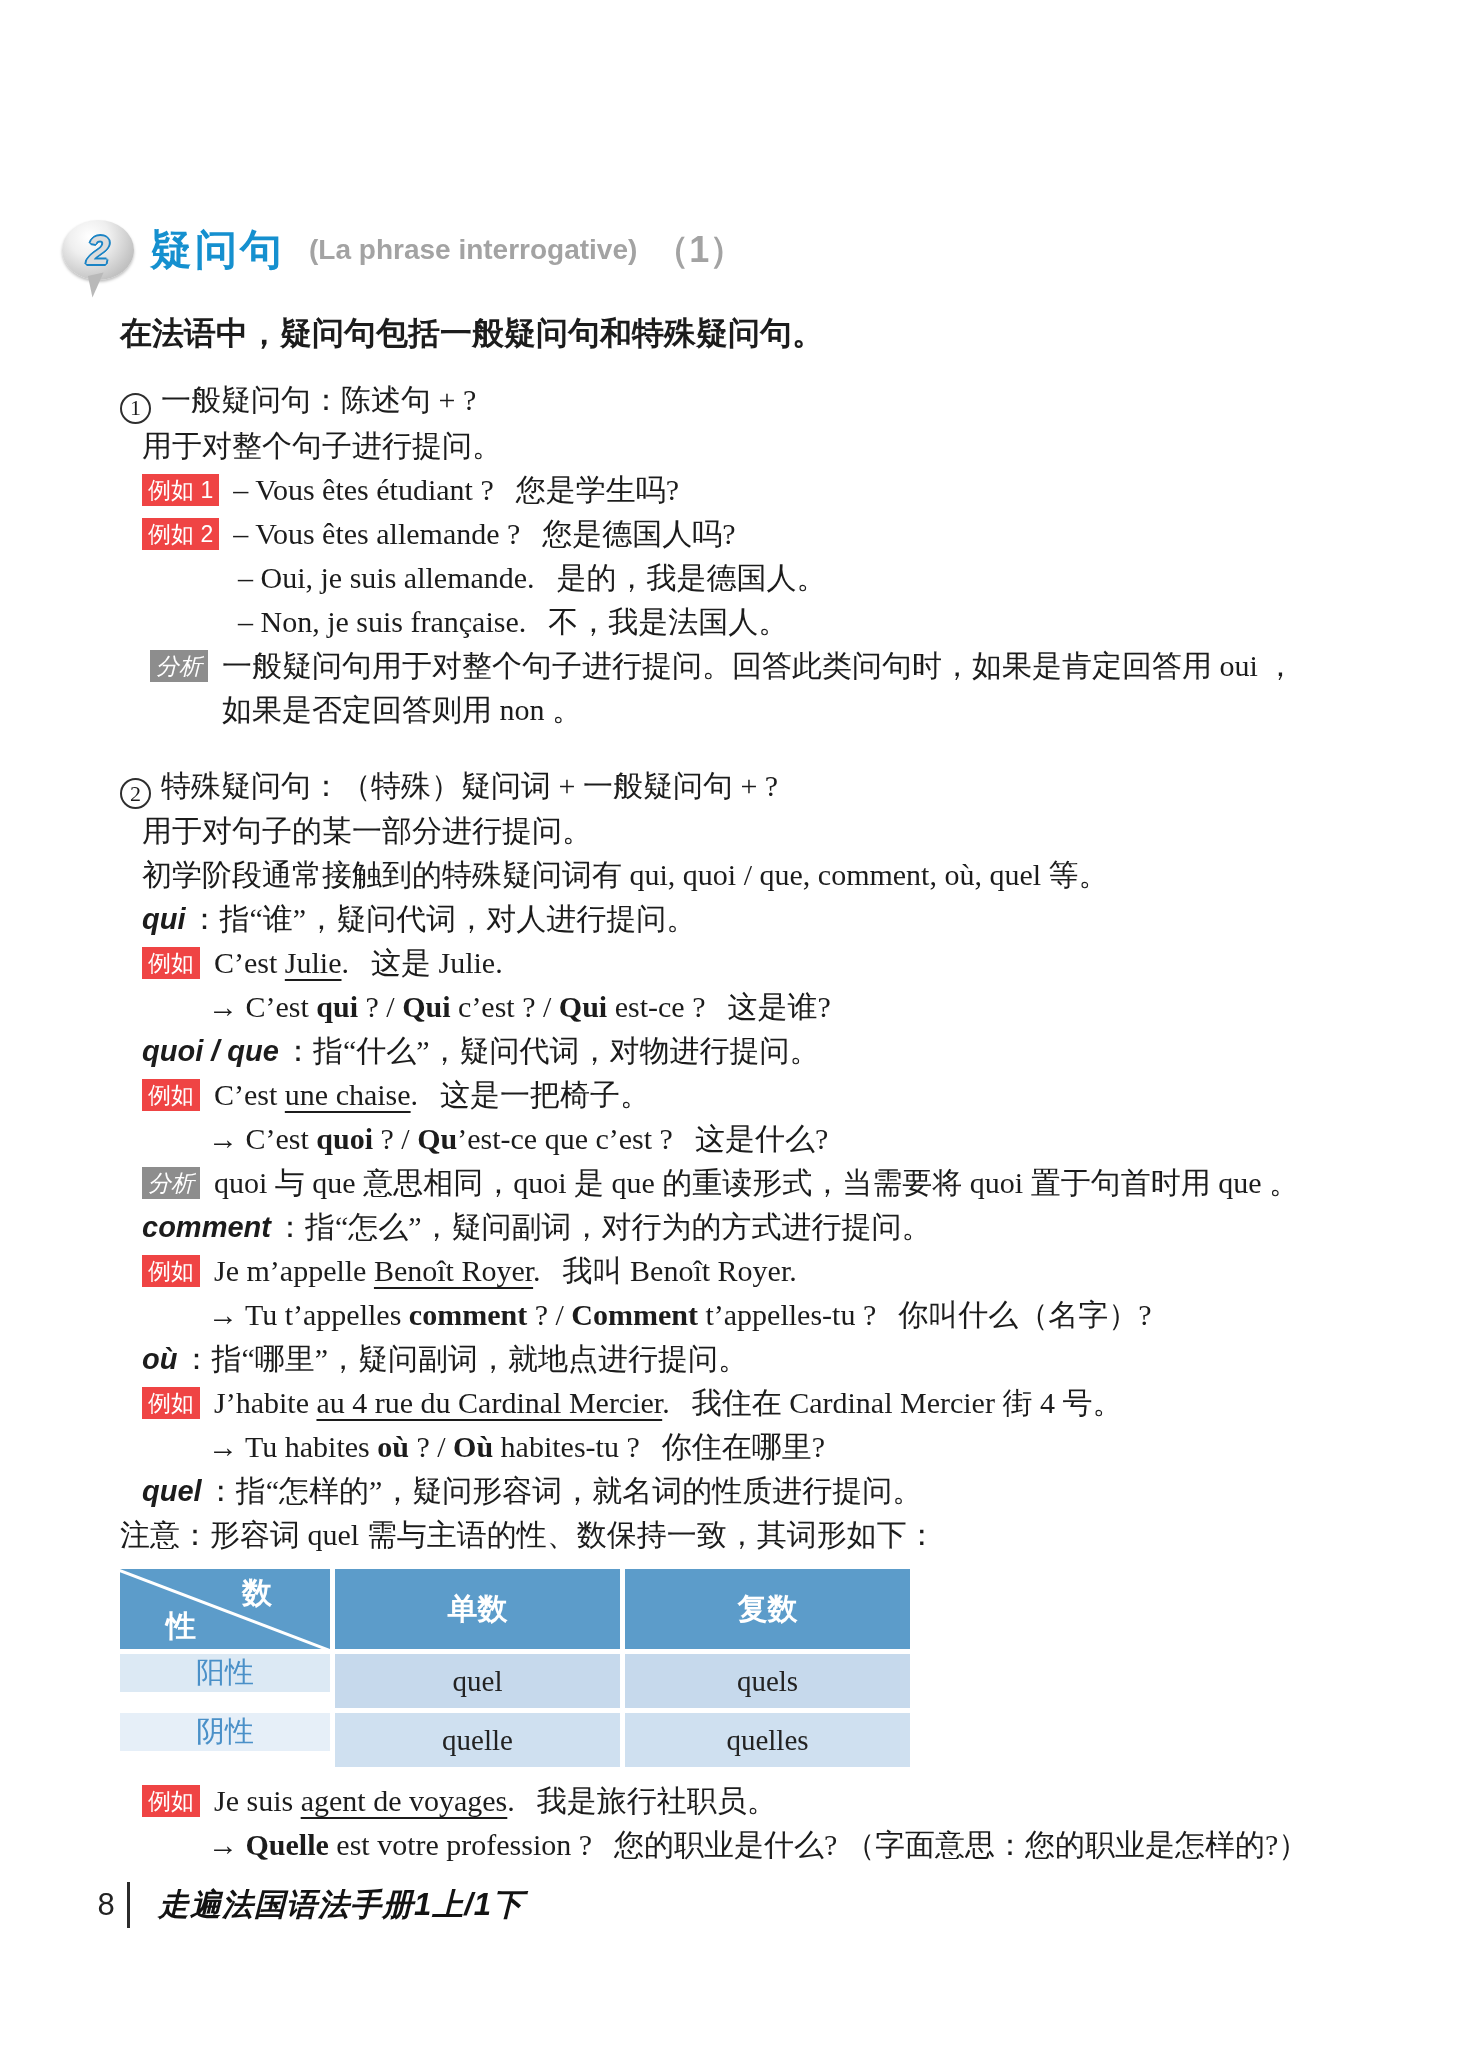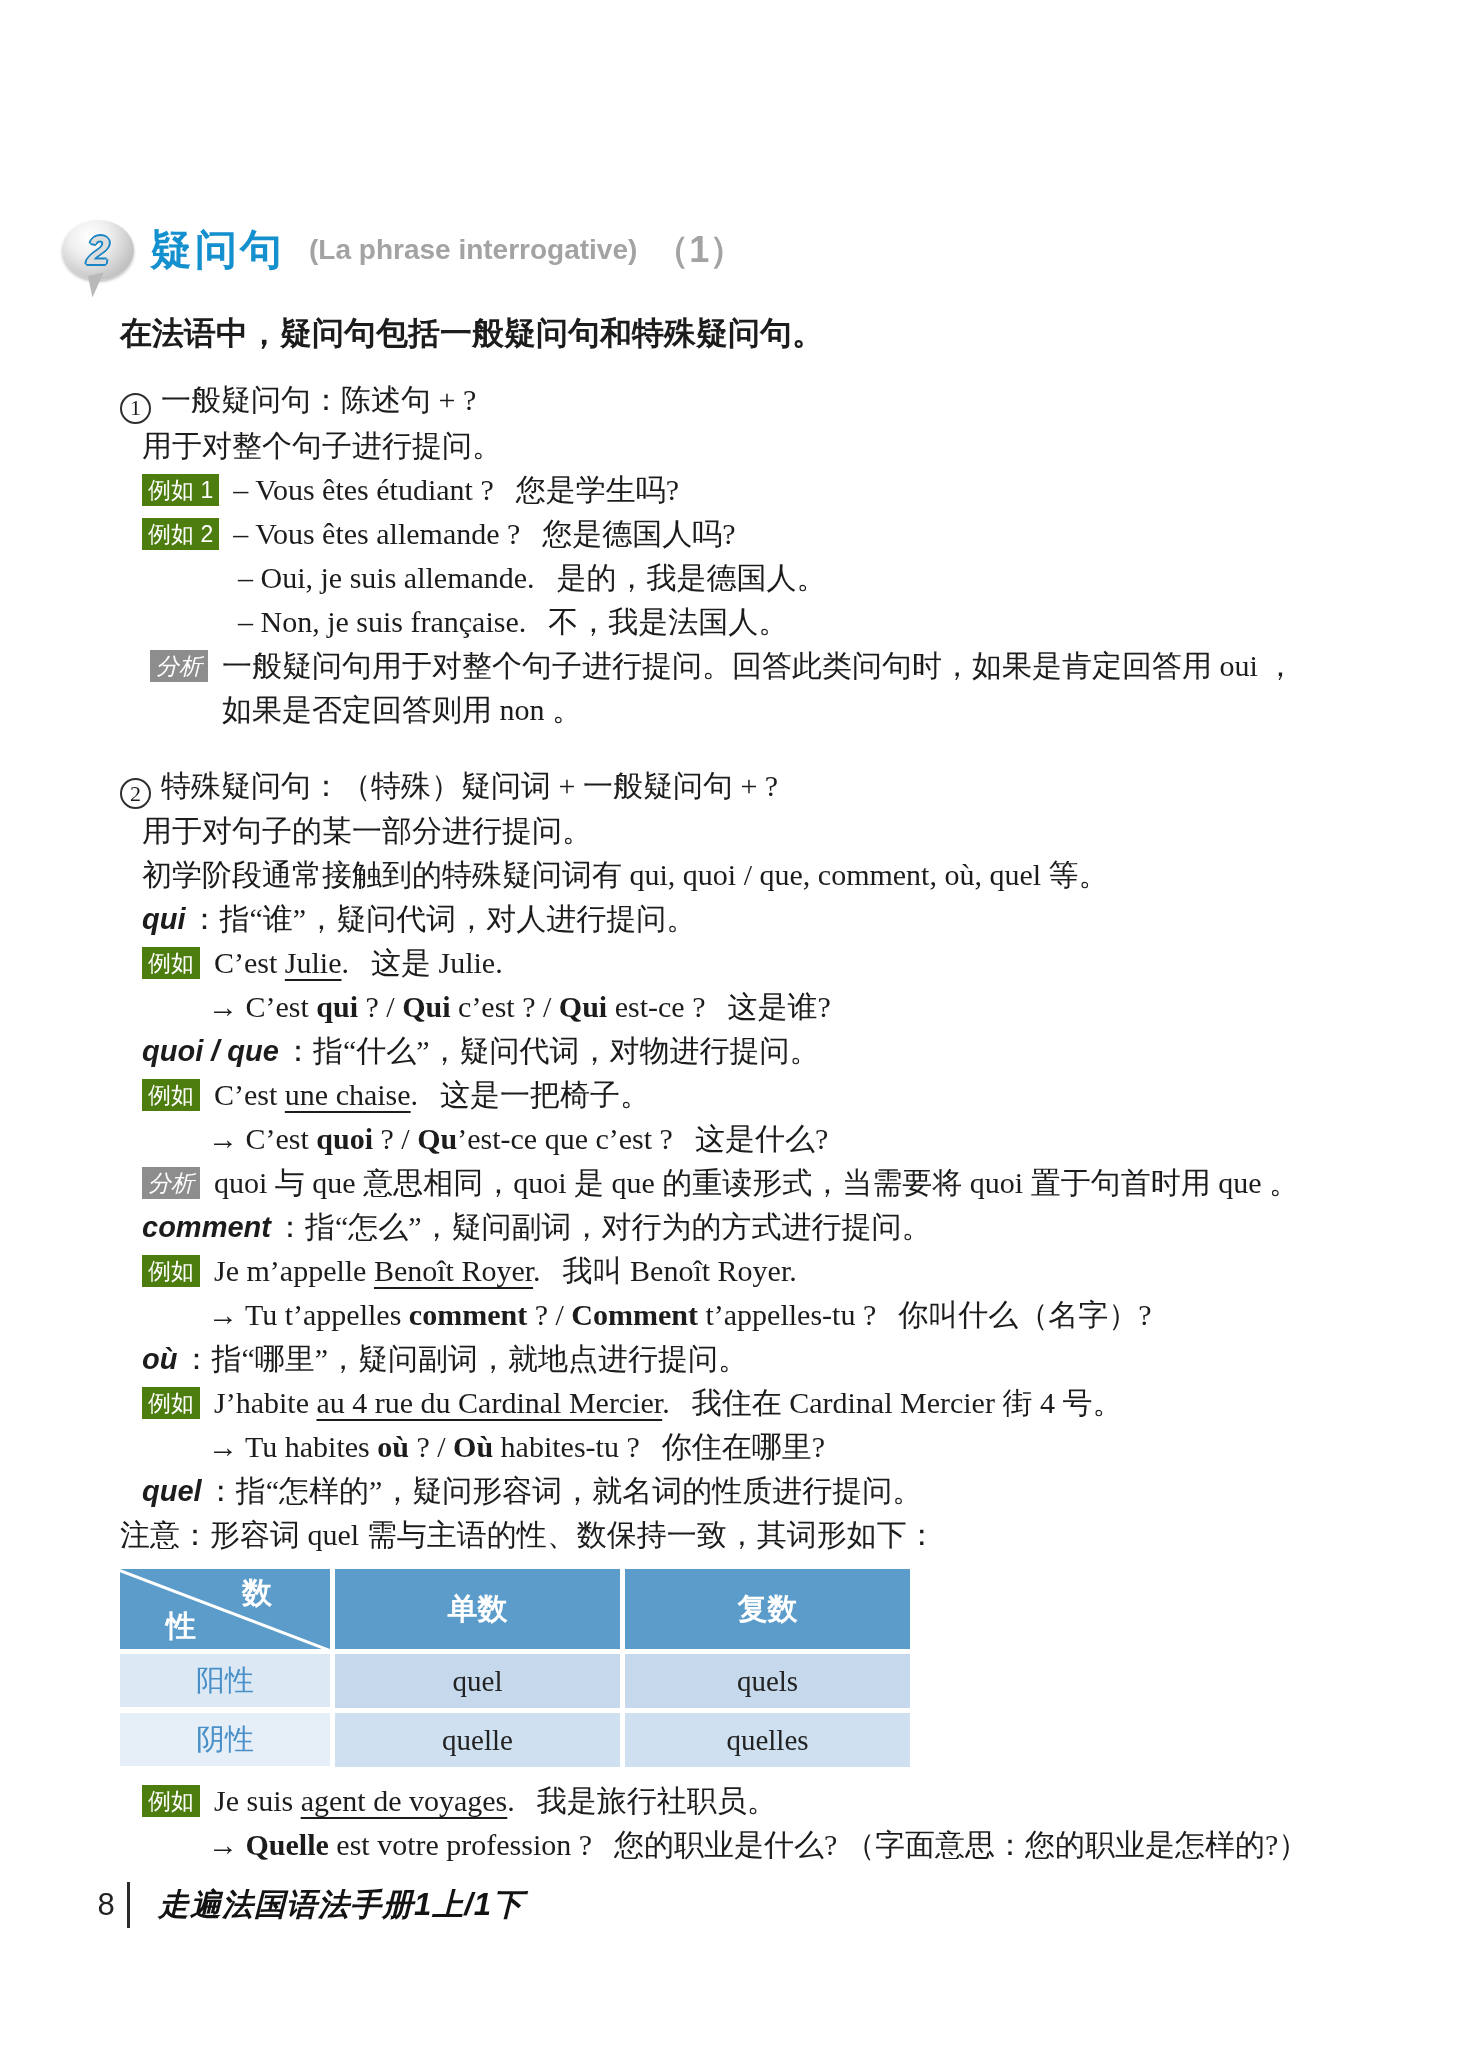--- a/index.html
+++ b/index.html
@@ -28,38 +28,38 @@
   .line{font-size:30px;line-height:44px;white-space:nowrap;}
   .indent1{margin-left:22px;}
   .cont{margin-left:118px;}
   .arrow{margin-left:88px;}
   .heading1{margin-top:22px;}
   .heading2{margin-top:32px;}
   .circ{display:inline-flex;width:31px;height:31px;box-sizing:border-box;border:2px solid #2e2e2e;border-radius:50%;
         align-items:center;justify-content:center;font-size:22px;margin-right:10px;vertical-align:-5px;}
   .badge{display:inline-block;font-family:"Liberation Sans",sans-serif;font-size:23px;line-height:32px;
          padding:0 6px;color:#fff;margin-right:14px;vertical-align:2px;}
-  .badge.blue{background:#4d7c0f;}
+  .badge.blue{background:#ef4444;}
   .badge.gray{background:#8d8d8d;font-style:italic;}
   .cn{margin-left:22px;}
   .u{text-decoration:underline;text-underline-offset:6px;text-decoration-thickness:1.5px;}
   b{font-weight:bold;}
   .term{font-family:"Liberation Sans",sans-serif;font-weight:bold;font-style:italic;font-size:29px;margin-right:4px;}
   .ana{display:flex;margin-left:30px;align-items:flex-start;}
   .ana .badge{flex:none;margin-top:6px;}
 
   
   .qtable{display:grid;grid-template-columns:210px 285px 285px;gap:5px;width:790px;margin-top:12px;}
   .th{background:#5c9cca;color:#fff;height:80px;display:flex;align-items:center;justify-content:center;
       font-family:"Liberation Sans",sans-serif;font-size:30px;font-weight:bold;}
   .corner{position:relative;overflow:hidden;}
   .diag{position:absolute;top:0;left:0;width:226px;height:3px;background:#fff;transform-origin:0 0;transform:rotate(20.85deg);}
   .c-top{position:absolute;top:4px;left:122px;}
   .c-bottom{position:absolute;bottom:2px;left:46px;}
-  .tl{height:53px;display:flex;align-items:center;justify-content:center;
+  .tl{height:38px;display:flex;align-items:center;justify-content:center;
       font-family:"Liberation Sans",sans-serif;font-size:29px;color:#4a90c8;}
   .td{height:54px;display:flex;align-items:center;justify-content:center;font-size:29px;color:#222;}
   .r1.tl{background:#dce9f4;}  .r1.td{background:#c6d9ec;}
   .r2.tl{background:#e6eff8;}  .r2.td{background:#cfe0f0;}
   .after-table{margin-top:12px;}
 
   
   .footer{display:flex;align-items:center;margin:14px 0 0 -35px;height:48px;}
   .pnum{font-family:"Liberation Sans",sans-serif;font-size:31px;color:#222;width:42px;text-align:center;}
   .fbar{width:3px;height:46px;background:#2b2b2b;flex:none;}

